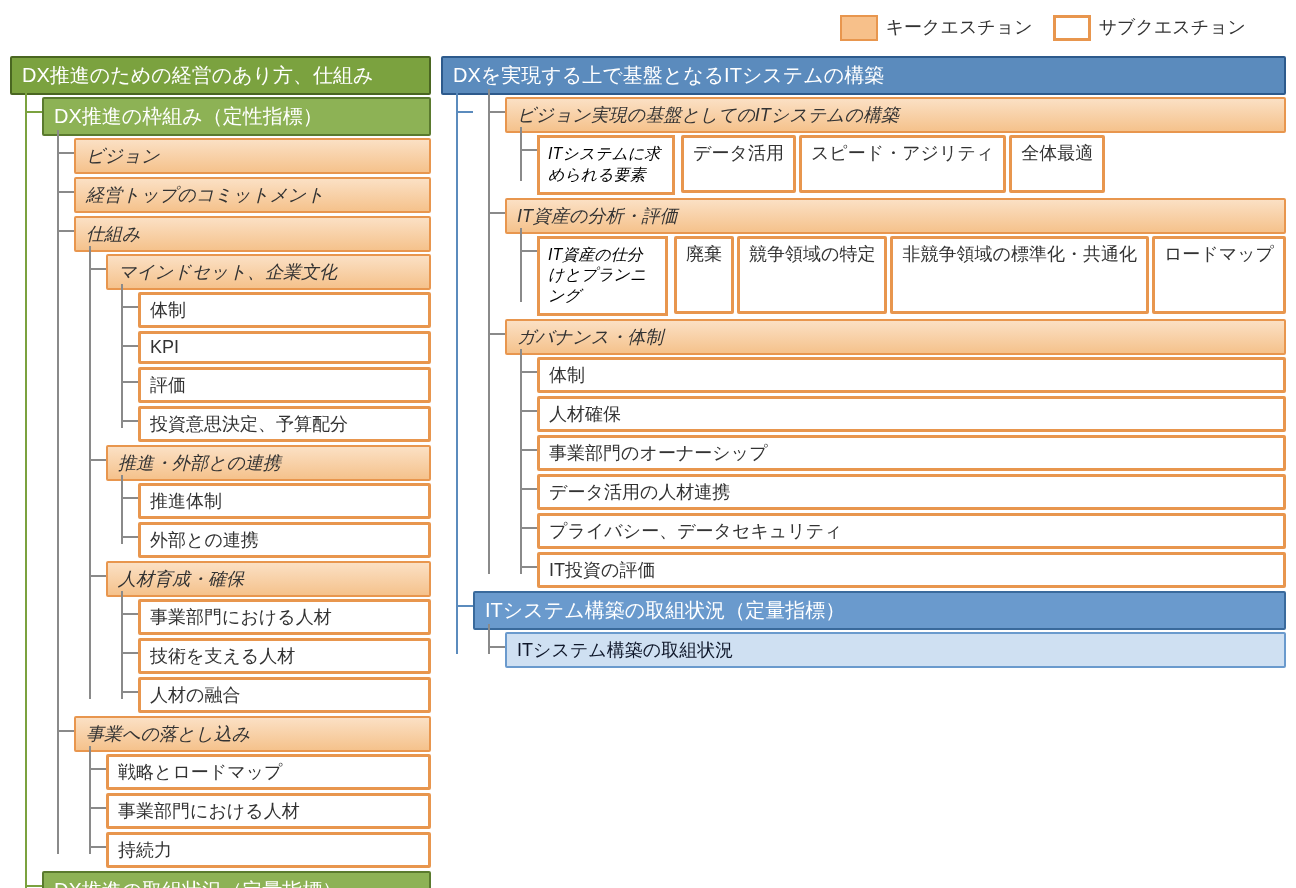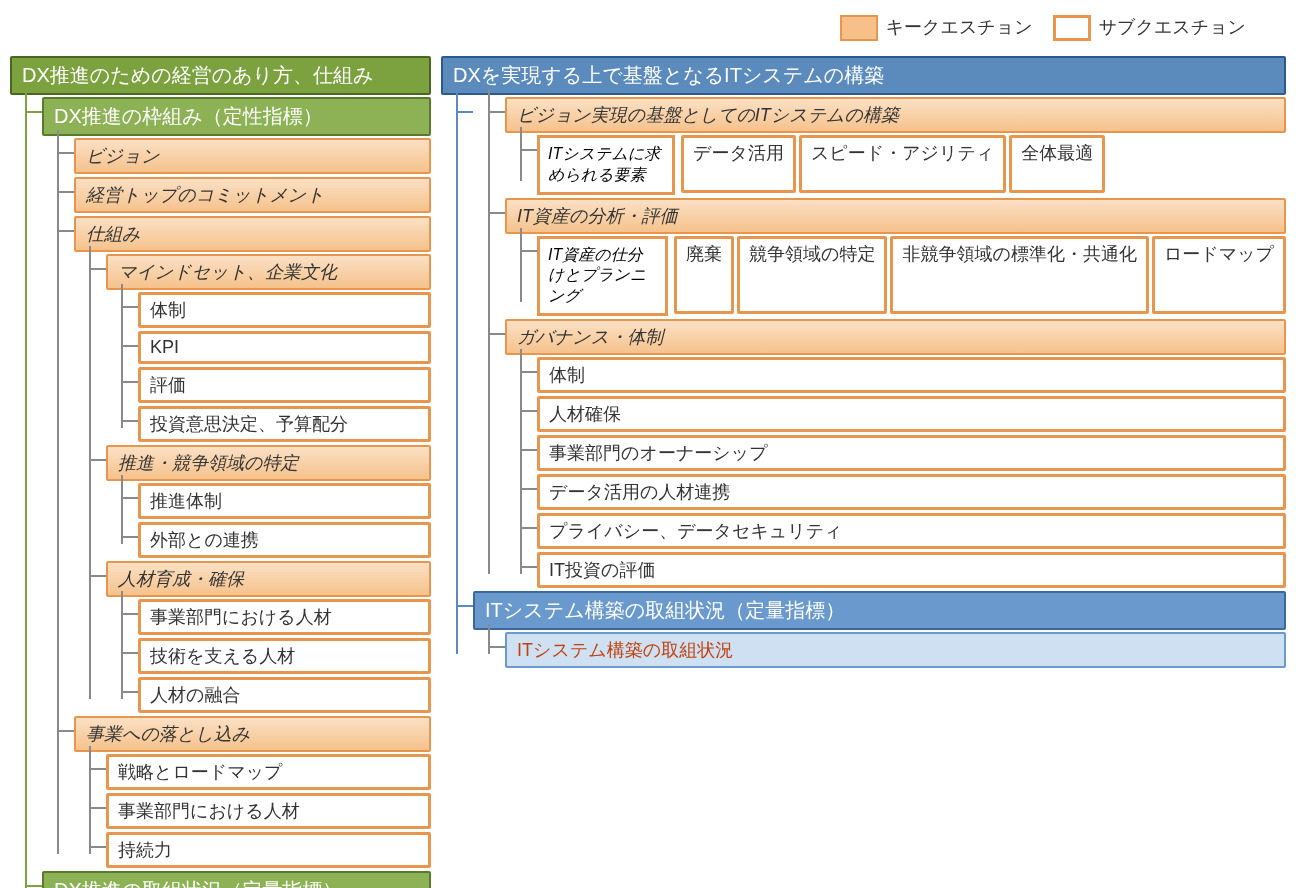--- a/index.html
+++ b/index.html
@@ -8,21 +8,21 @@
 .legend-item { display: flex; align-items: flex-start; gap: 8px; font-size: 18px; color: #333; }
 .swatch-fill { width: 38px; height: 26px; background: #f7c08a; border: 2px solid #e8964e; }
 .swatch-outline { width: 38px; height: 26px; background: #fff; border: 3px solid #e8964e; }
 .cols { display: flex; gap: 10px; }
 .col { flex: 1; position: relative; }
 .box { padding: 4px 10px; border-radius: 2px; font-size: 18px; white-space: nowrap; overflow: visible; margin-bottom: 2px; }
 .h-green-dark { background: #7ba23f; border: 2px solid #4a6621; color: #fff; font-size: 20px; }
 .h-green-mid { background: #8db255; border: 2px solid #5a7a2e; color: #fff; font-size: 20px; }
 .h-blue-dark { background: #5b8bbd; border: 2px solid #2d5a8c; color: #fff; font-size: 20px; }
 .h-blue-mid { background: #6a9acd; border: 2px solid #3a6a9c; color: #fff; font-size: 20px; }
-.h-blue-light { background: #cfe0f2; border: 2px solid #6a9acd; color: #c2410c; }
+.h-blue-light { background: #cfe0f2; border: 2px solid #6a9acd; color: #0f172a; }
 .key-q { background: linear-gradient(#fbe0c4,#f5c28c); border: 2px solid #e8964e; color: #333; font-style: italic; }
 .sub-q { background: #fff; border: 3px solid #e8964e; color: #333; padding: 3px 9px; }
 .sub-box { background: #fff; border: 3px solid #e8964e; display: flex; align-items: center; padding: 6px 8px; font-style: italic; }
 .nest { margin-left: 32px; position: relative; }
 .nest::before { content: ""; position: absolute; left: -17px; top: -8px; bottom: 14px; width: 2px; background: #8a8a8a; }
 .nest > .row { position: relative; }
 .nest > .row::before { content: ""; position: absolute; left: -17px; top: 14px; width: 17px; height: 2px; background: #8a8a8a; }
 .nest-g::before { background: #7ba23f; }
 .nest-g > .row::before { background: #7ba23f; }
 .nest-b::before { background: #5b8bbd; }
@@ -74,21 +74,21 @@
                     </div>
                   <div class="row">
                       <div class="box sub-q">評価</div>
                     </div>
                   <div class="row">
                       <div class="box sub-q">投資意思決定、予算配分</div>
                     </div>
                 </div>
               </div>
               <div class="row">
-                <div class="box key-q">推進・競争領域の特定</div>
+                <div class="box key-q">推進・外部との連携</div>
                 <div class="nest">
                   <div class="row">
                       <div class="box sub-q">推進体制</div>
                     </div>
                   <div class="row">
                       <div class="box sub-q">外部との連携</div>
                     </div>
                 </div>
               </div>
               <div class="row">

